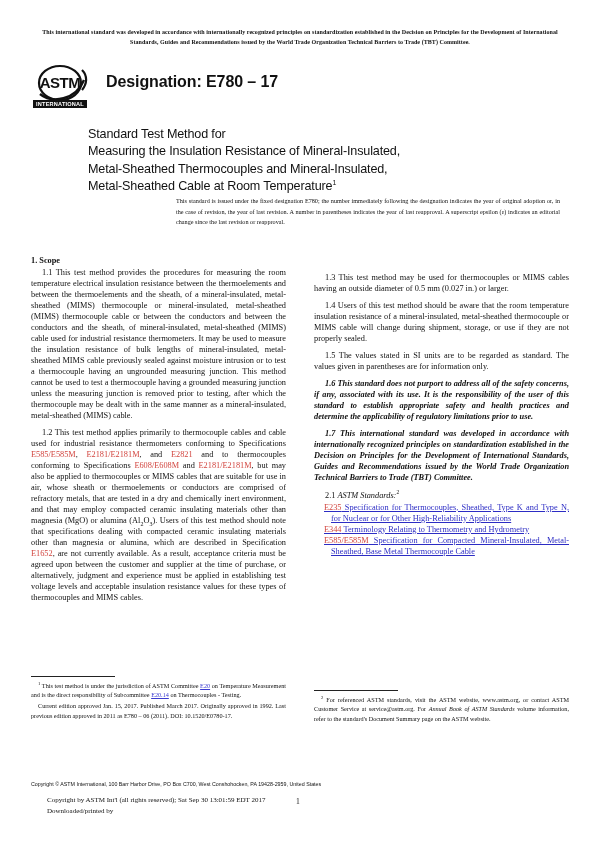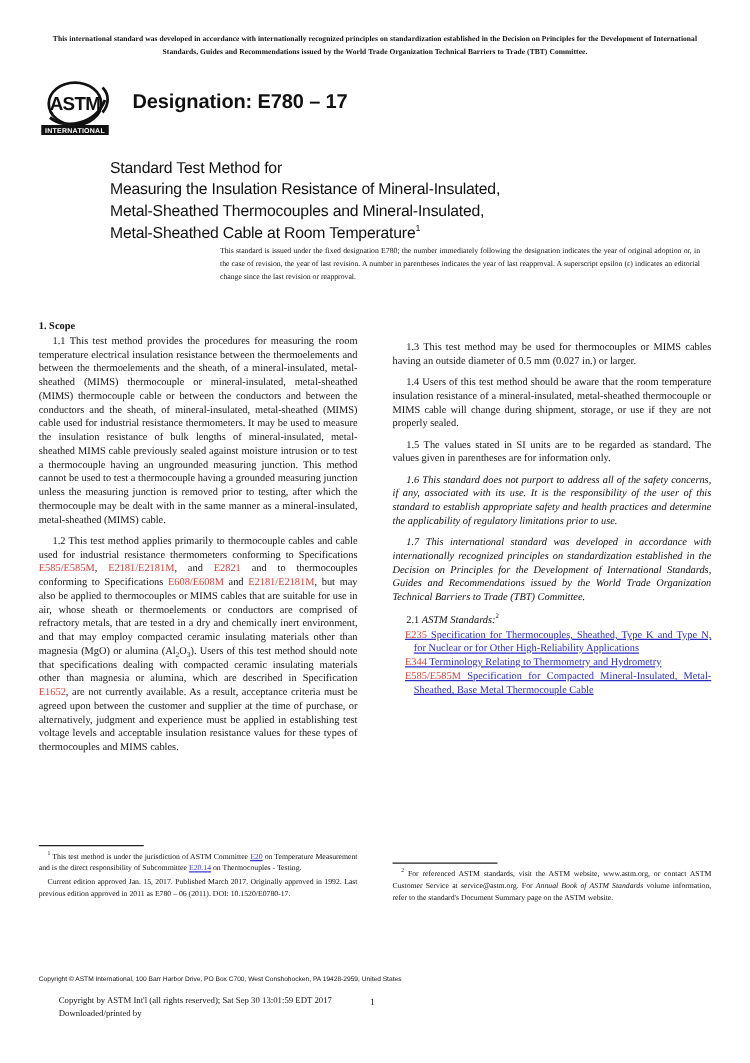--- a/index.html
+++ b/index.html
@@ -115,21 +115,21 @@
   p.para {
     margin: 0 0 0.5px 0;
     font-size: 8.3px;
     line-height: 1.325;
     text-align: justify;
     text-indent: 11px;
     hyphens: manual;
   }
   p.para.cont { text-indent: 0; }
   p.para.gap { margin-top: 6px; }
-  p.italic { font-style: italic; }
+  p.italic { font-style: italic; font-weight: bold; }
 
   .sub-head {
     font-size: 8.3px;
     line-height: 1.33;
     margin: 6px 0 1px 0;
     text-indent: 11px;
     font-style: italic;
   }
   .sub-head .num { font-style: normal; }
   .sub-head sup { font-size: 5.5px; vertical-align: super; line-height: 0; font-style: normal; }

